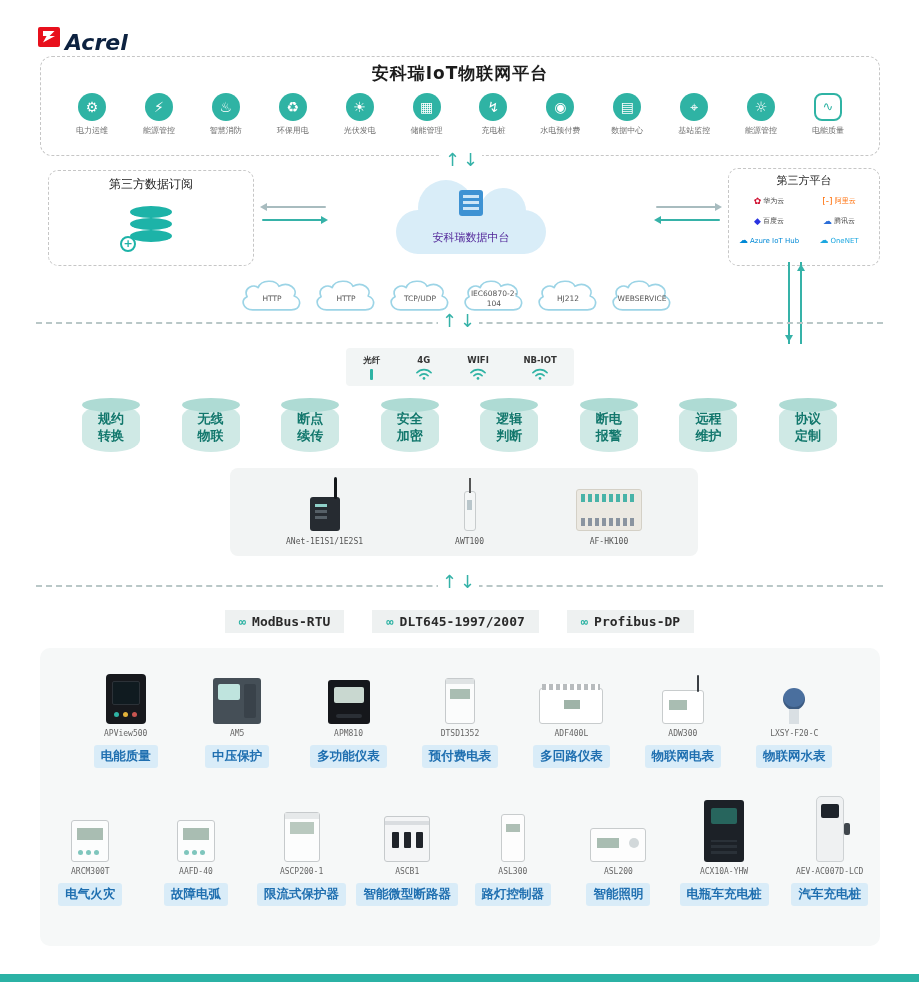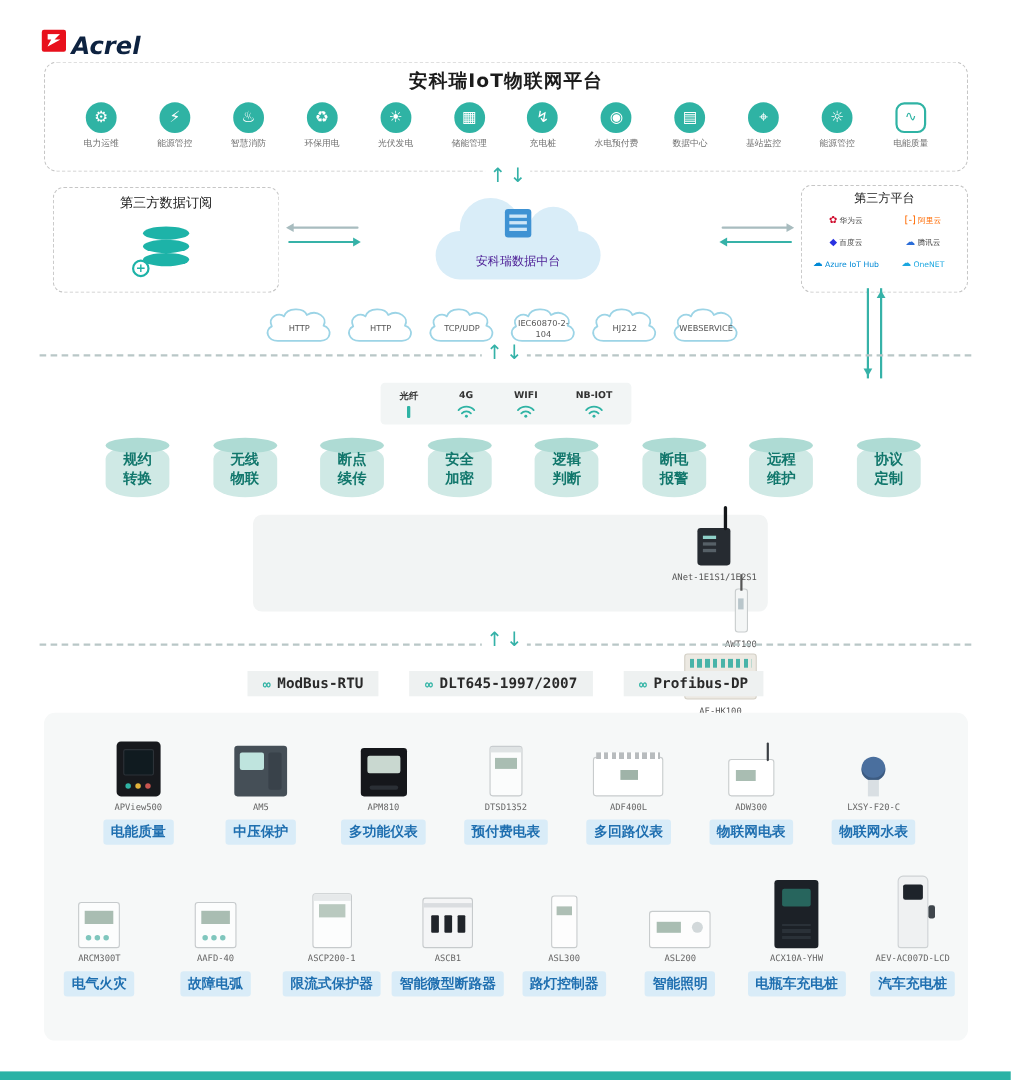--- a/index.html
+++ b/index.html
@@ -78,29 +78,29 @@
 #div2{top:585px;}
 
 
 .netbar{position:absolute;left:346px;top:348px;width:228px;height:38px;background:#f2f5f5;border-radius:4px;display:flex;align-items:center;justify-content:space-around;}
 .net-item{display:flex;flex-direction:column;align-items:center;gap:2px;}
 .net-label{font-size:8.5px;font-weight:bold;color:#333;}
 .ic-fiber{display:block;width:3px;height:11px;background:#2fb3a4;border-radius:1px;}
 .ic-wifi svg{display:block;}
 
 
-.features{position:absolute;left:14px;right:0;top:398px;display:flex;justify-content:space-between;padding:0 82px;}
+.features{position:absolute;left:0;right:0;top:398px;display:flex;justify-content:space-between;padding:0 82px;}
 .cyl{position:relative;width:58px;height:54px;}
 .cyl-body{position:absolute;left:0;right:0;top:7px;bottom:0;background:#cfe9e5;border-radius:29px/12px;}
 .cyl-top{position:absolute;left:0;right:0;top:0;height:14px;background:#aedbd4;border-radius:50%;}
 .cyl-label{position:absolute;left:0;right:0;top:13px;display:flex;justify-content:center;}
 .cyl-label span{width:2.2em;text-align:center;font-size:13px;font-weight:bold;color:#11776c;line-height:1.3;}
 
 
-.gwbox{position:absolute;left:230px;top:468px;width:468px;height:88px;background:#f2f4f4;border-radius:8px;display:flex;justify-content:space-around;align-items:flex-end;padding:0 10px 10px;flex-direction:column;}
+.gwbox{position:absolute;left:230px;top:468px;width:468px;height:88px;background:#f2f4f4;border-radius:8px;display:flex;justify-content:space-around;align-items:flex-end;padding:0 10px 10px;}
 .gw{display:flex;flex-direction:column;align-items:center;}
 .gw-thumb{position:relative;display:flex;align-items:flex-end;justify-content:center;height:46px;margin-bottom:6px;}
 .gw-label{font-size:8px;color:#555;font-family:"DejaVu Sans Mono","Liberation Mono",monospace;}
 
 
 .chips{position:absolute;left:0;right:0;top:610px;display:flex;justify-content:center;gap:28px;}
 .chip{display:flex;align-items:center;gap:6px;background:#eef1f1;padding:4px 14px;font-size:13px;font-weight:bold;color:#2a2a2a;font-family:"DejaVu Sans Mono","Liberation Mono",monospace;}
 .chip .lnk{color:#2fb3a4;font-size:12px;}
 
 

